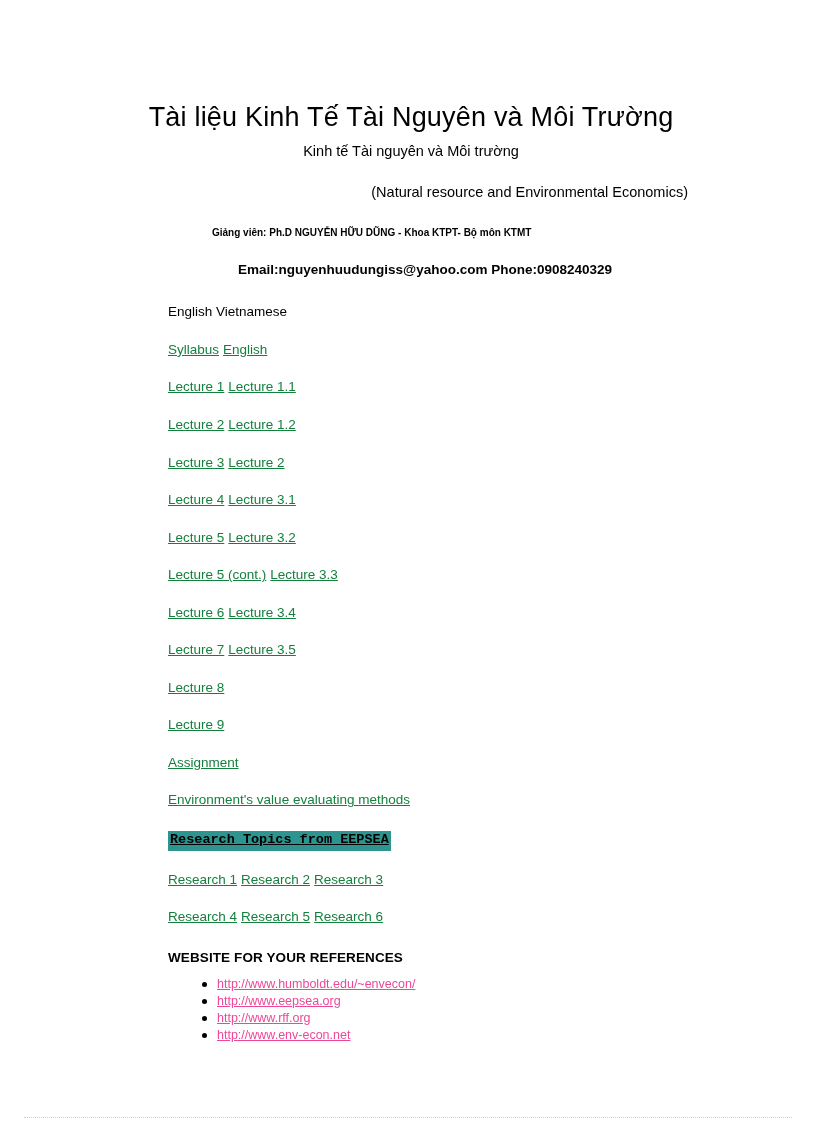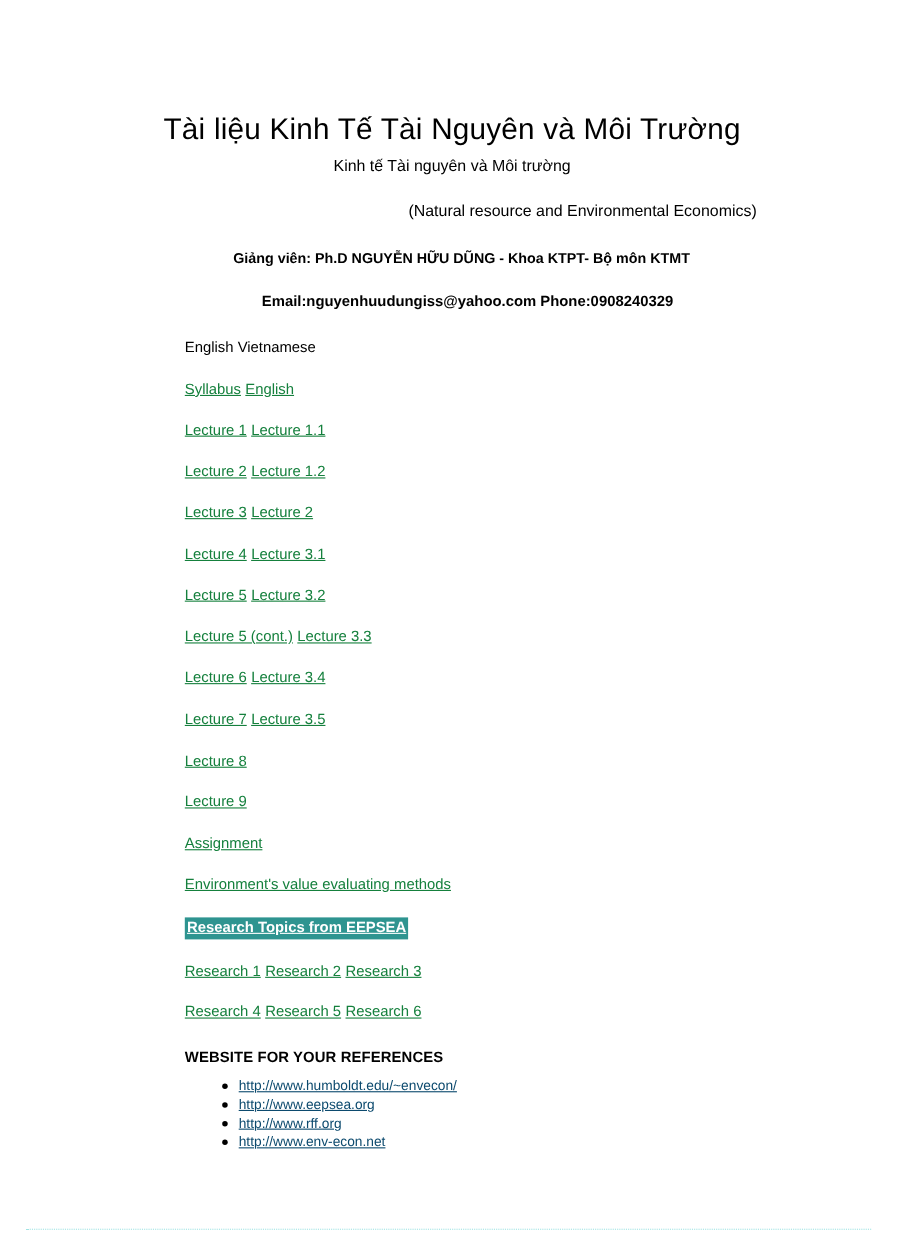--- a/index.html
+++ b/index.html
@@ -54,21 +54,21 @@
   }
   .doc-subtitle-en {
     margin: 24px 0 0 -2px;
     font-size: 14.5px;
     font-weight: normal;
     text-align: right;
     line-height: 1.2;
   }
   .lecturer-line {
     margin: 25px 0 0 44px;
-    font-size: 13px;
+    font-size: 10px;
     font-weight: bold;
     line-height: 1.25;
   }
   .contact-line {
     margin: 23px 0 0 70px;
     font-size: 13.5px;
     font-weight: bold;
     line-height: 1.25;
   }
 
@@ -96,27 +96,28 @@
     cursor: pointer;
   }
   .link-sep { display: inline-block; width: 4px; }
 
   
   .link-row.highlight {
     margin-top: 21px;
   }
   .highlight-link {
     background: #2e9490;
-    color: #ffffff;
+    color: #000000;
     font-weight: bold;
     text-decoration: underline;
     padding: 1px 2px 2px 2px;
     cursor: pointer;
     display: inline-block;
     line-height: 1.25;
+    font-family: Liberation Mono, monospace;
   }
 
   
   .refs-heading {
     margin: 24px 0 0 0;
     font-size: 13.5px;
     font-weight: bold;
     letter-spacing: 0.1px;
   }
   ul.url-list {
@@ -134,21 +135,21 @@
     content: "";
     position: absolute;
     left: 0;
     top: 6px;
     width: 5px;
     height: 5px;
     border-radius: 50%;
     background: #000000;
   }
   a.urllink {
-    color: #0c4a6e;
+    color: #ec4899;
     text-decoration: underline;
     cursor: pointer;
   }
 
   
   .bottom-rule {
     position: absolute;
     left: 24px;
     right: 24px;
     top: 1117px;

